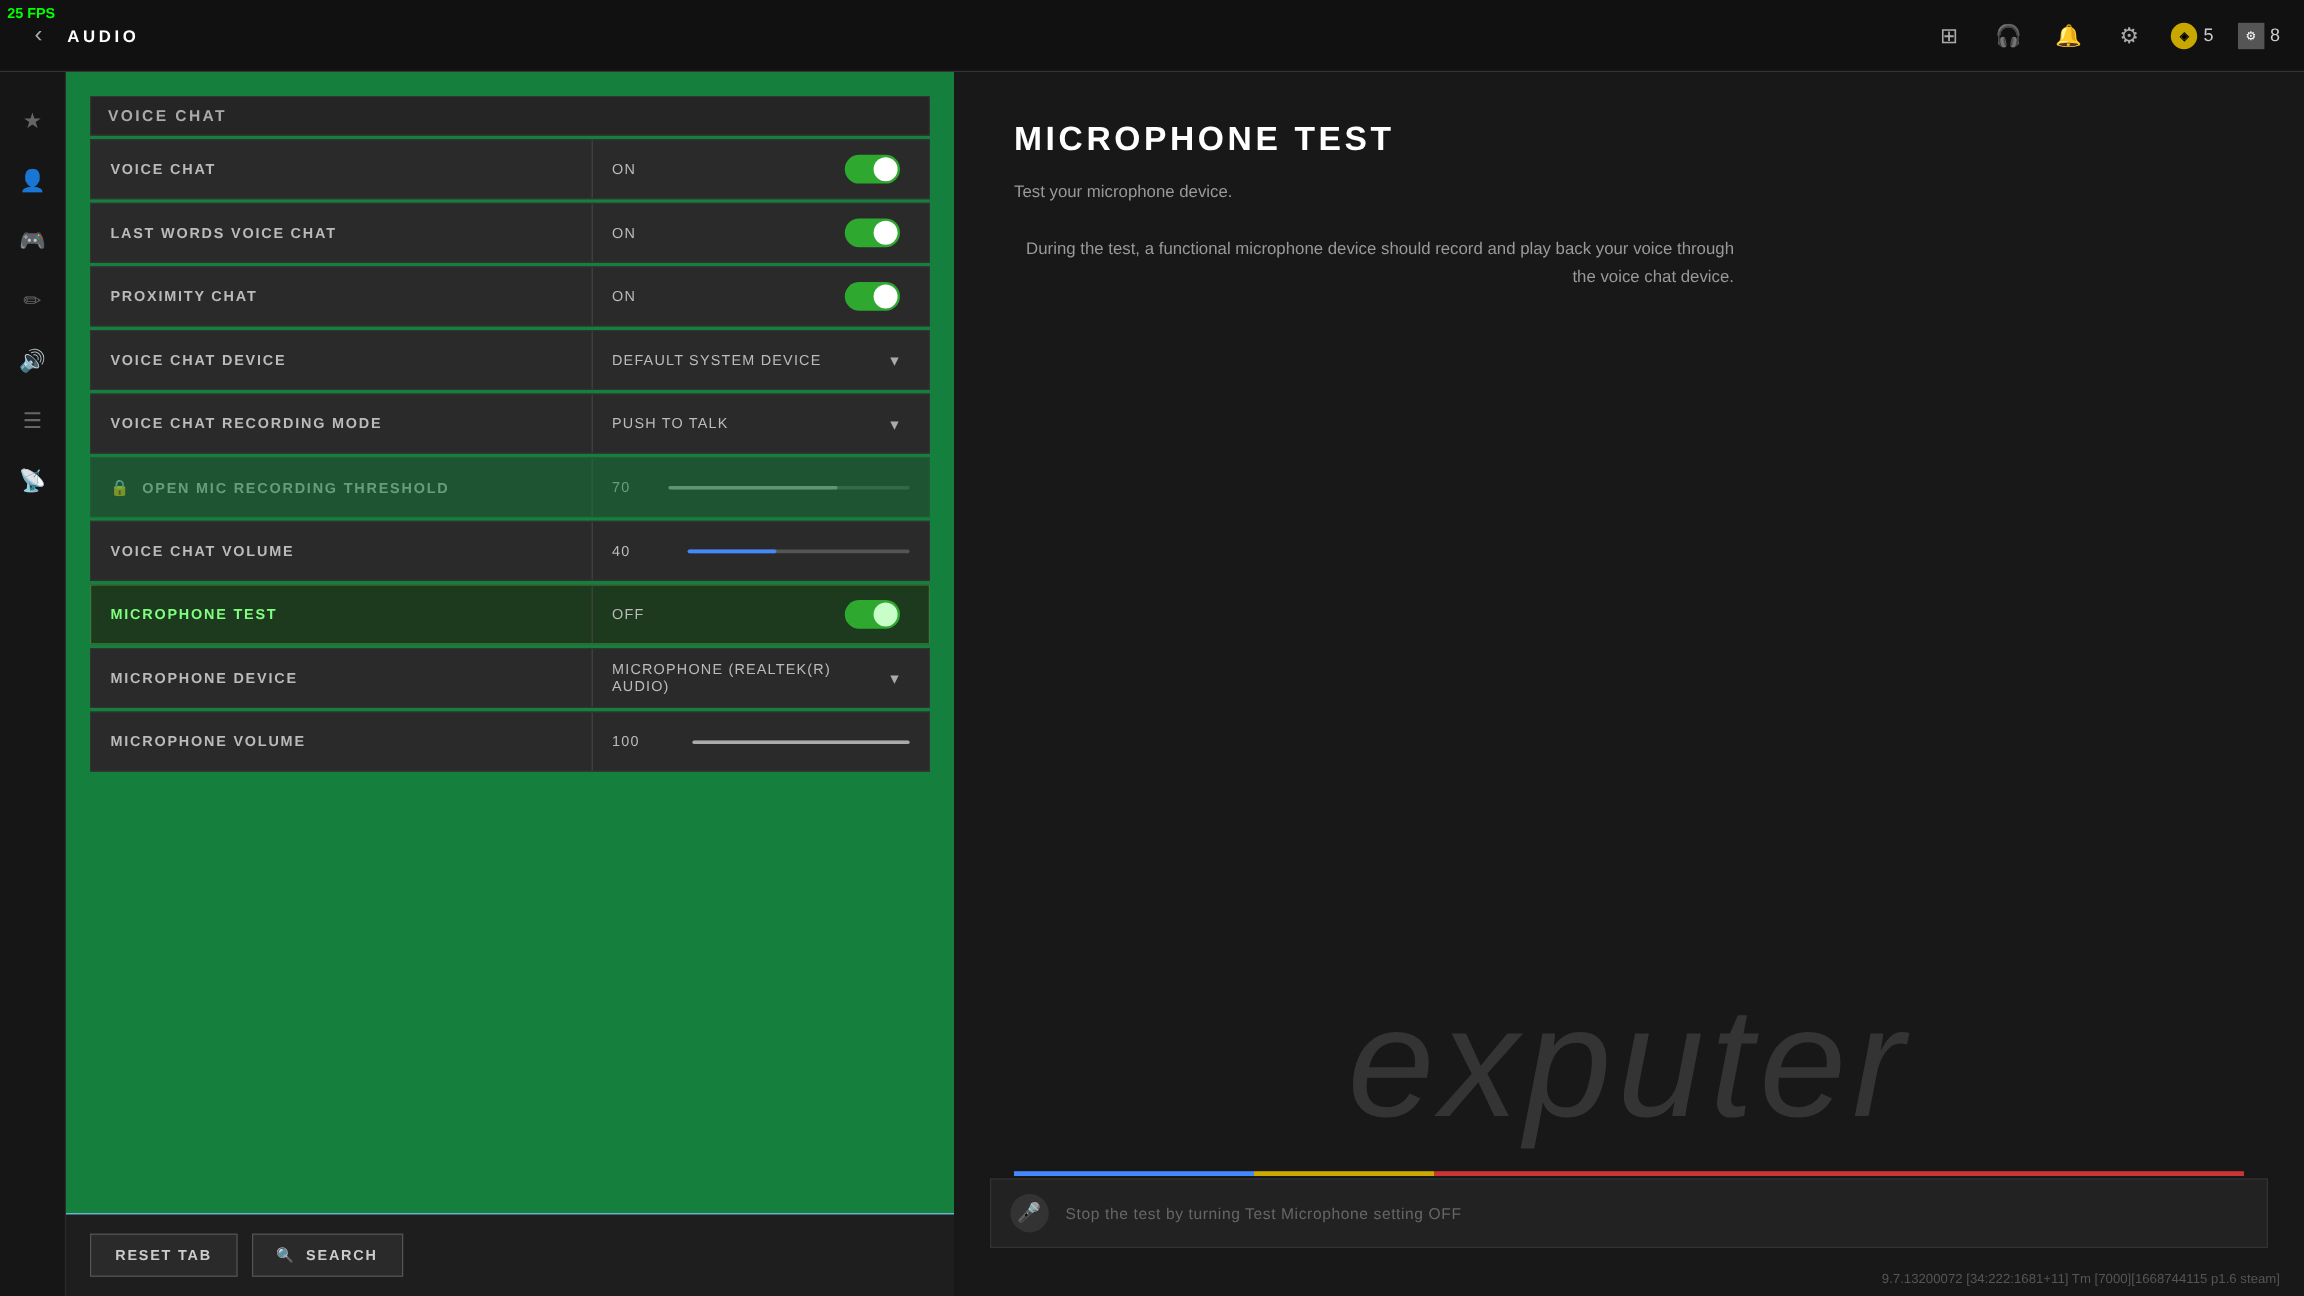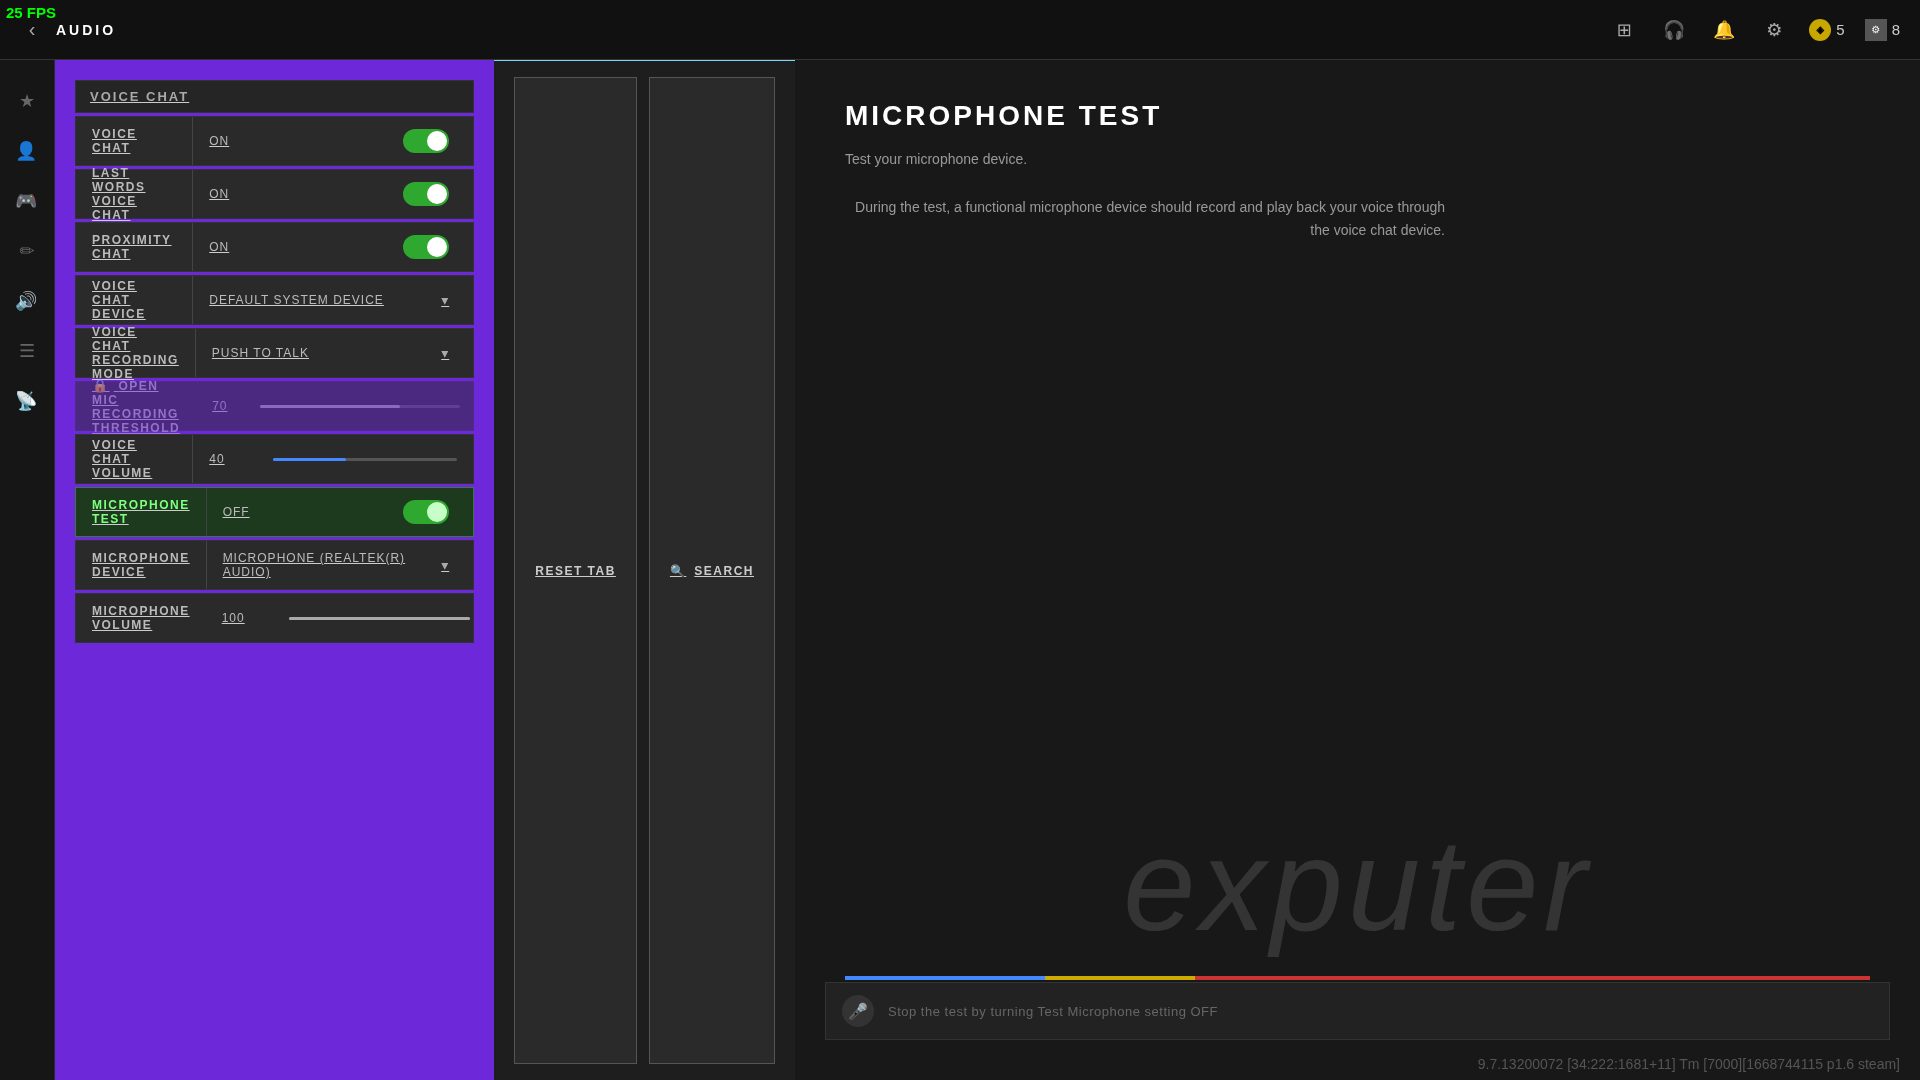--- a/index.html
+++ b/index.html
@@ -20,21 +20,21 @@
       display: flex;
       align-items: center;
       padding: 0 20px;
       border-bottom: 1px solid #333;
       position: relative;
     }
     .fps-counter {
       position: absolute;
       top: 4px;
       left: 6px;
-      font-size: 15px;
+      font-size: 12px;
       color: #00ff00;
       font-weight: bold;
     }
     .back-btn {
       display: flex;
       align-items: center;
       gap: 12px;
       cursor: pointer;
       color: #fff;
     }
@@ -127,25 +127,25 @@
       color: #666;
       font-size: 18px;
       cursor: pointer;
       border-radius: 3px;
     }
     .sidebar-item.active { color: #fff; }
 
     
     .settings-panel {
       width: 740px;
-      background: #6d28d9;
-      display: flex;
+      background: #15803d;
+      display: flex;
+      flex-direction: column;
       padding: 0;
       position: relative;
-      text-decoration: underline;
     }
     .settings-scroll {
       flex: 1;
       overflow-y: auto;
       padding: 20px 20px 0 20px;
     }
     .settings-scroll::-webkit-scrollbar { width: 4px; }
     .settings-scroll::-webkit-scrollbar-thumb { background: #444; }
 
     .section-header {
@@ -390,21 +390,21 @@
       font-size: 13px;
       color: #666;
       letter-spacing: 0.5px;
     }
 
     
     .status-bar {
       position: absolute;
       bottom: 8px;
       right: 20px;
-      font-size: 14px;
+      font-size: 11px;
       color: #555;
     }
   </style>
 </head>
 <body>
 
 <div class="topbar">
   <span class="fps-counter">25 FPS</span>
 
   <div class="back-btn">

